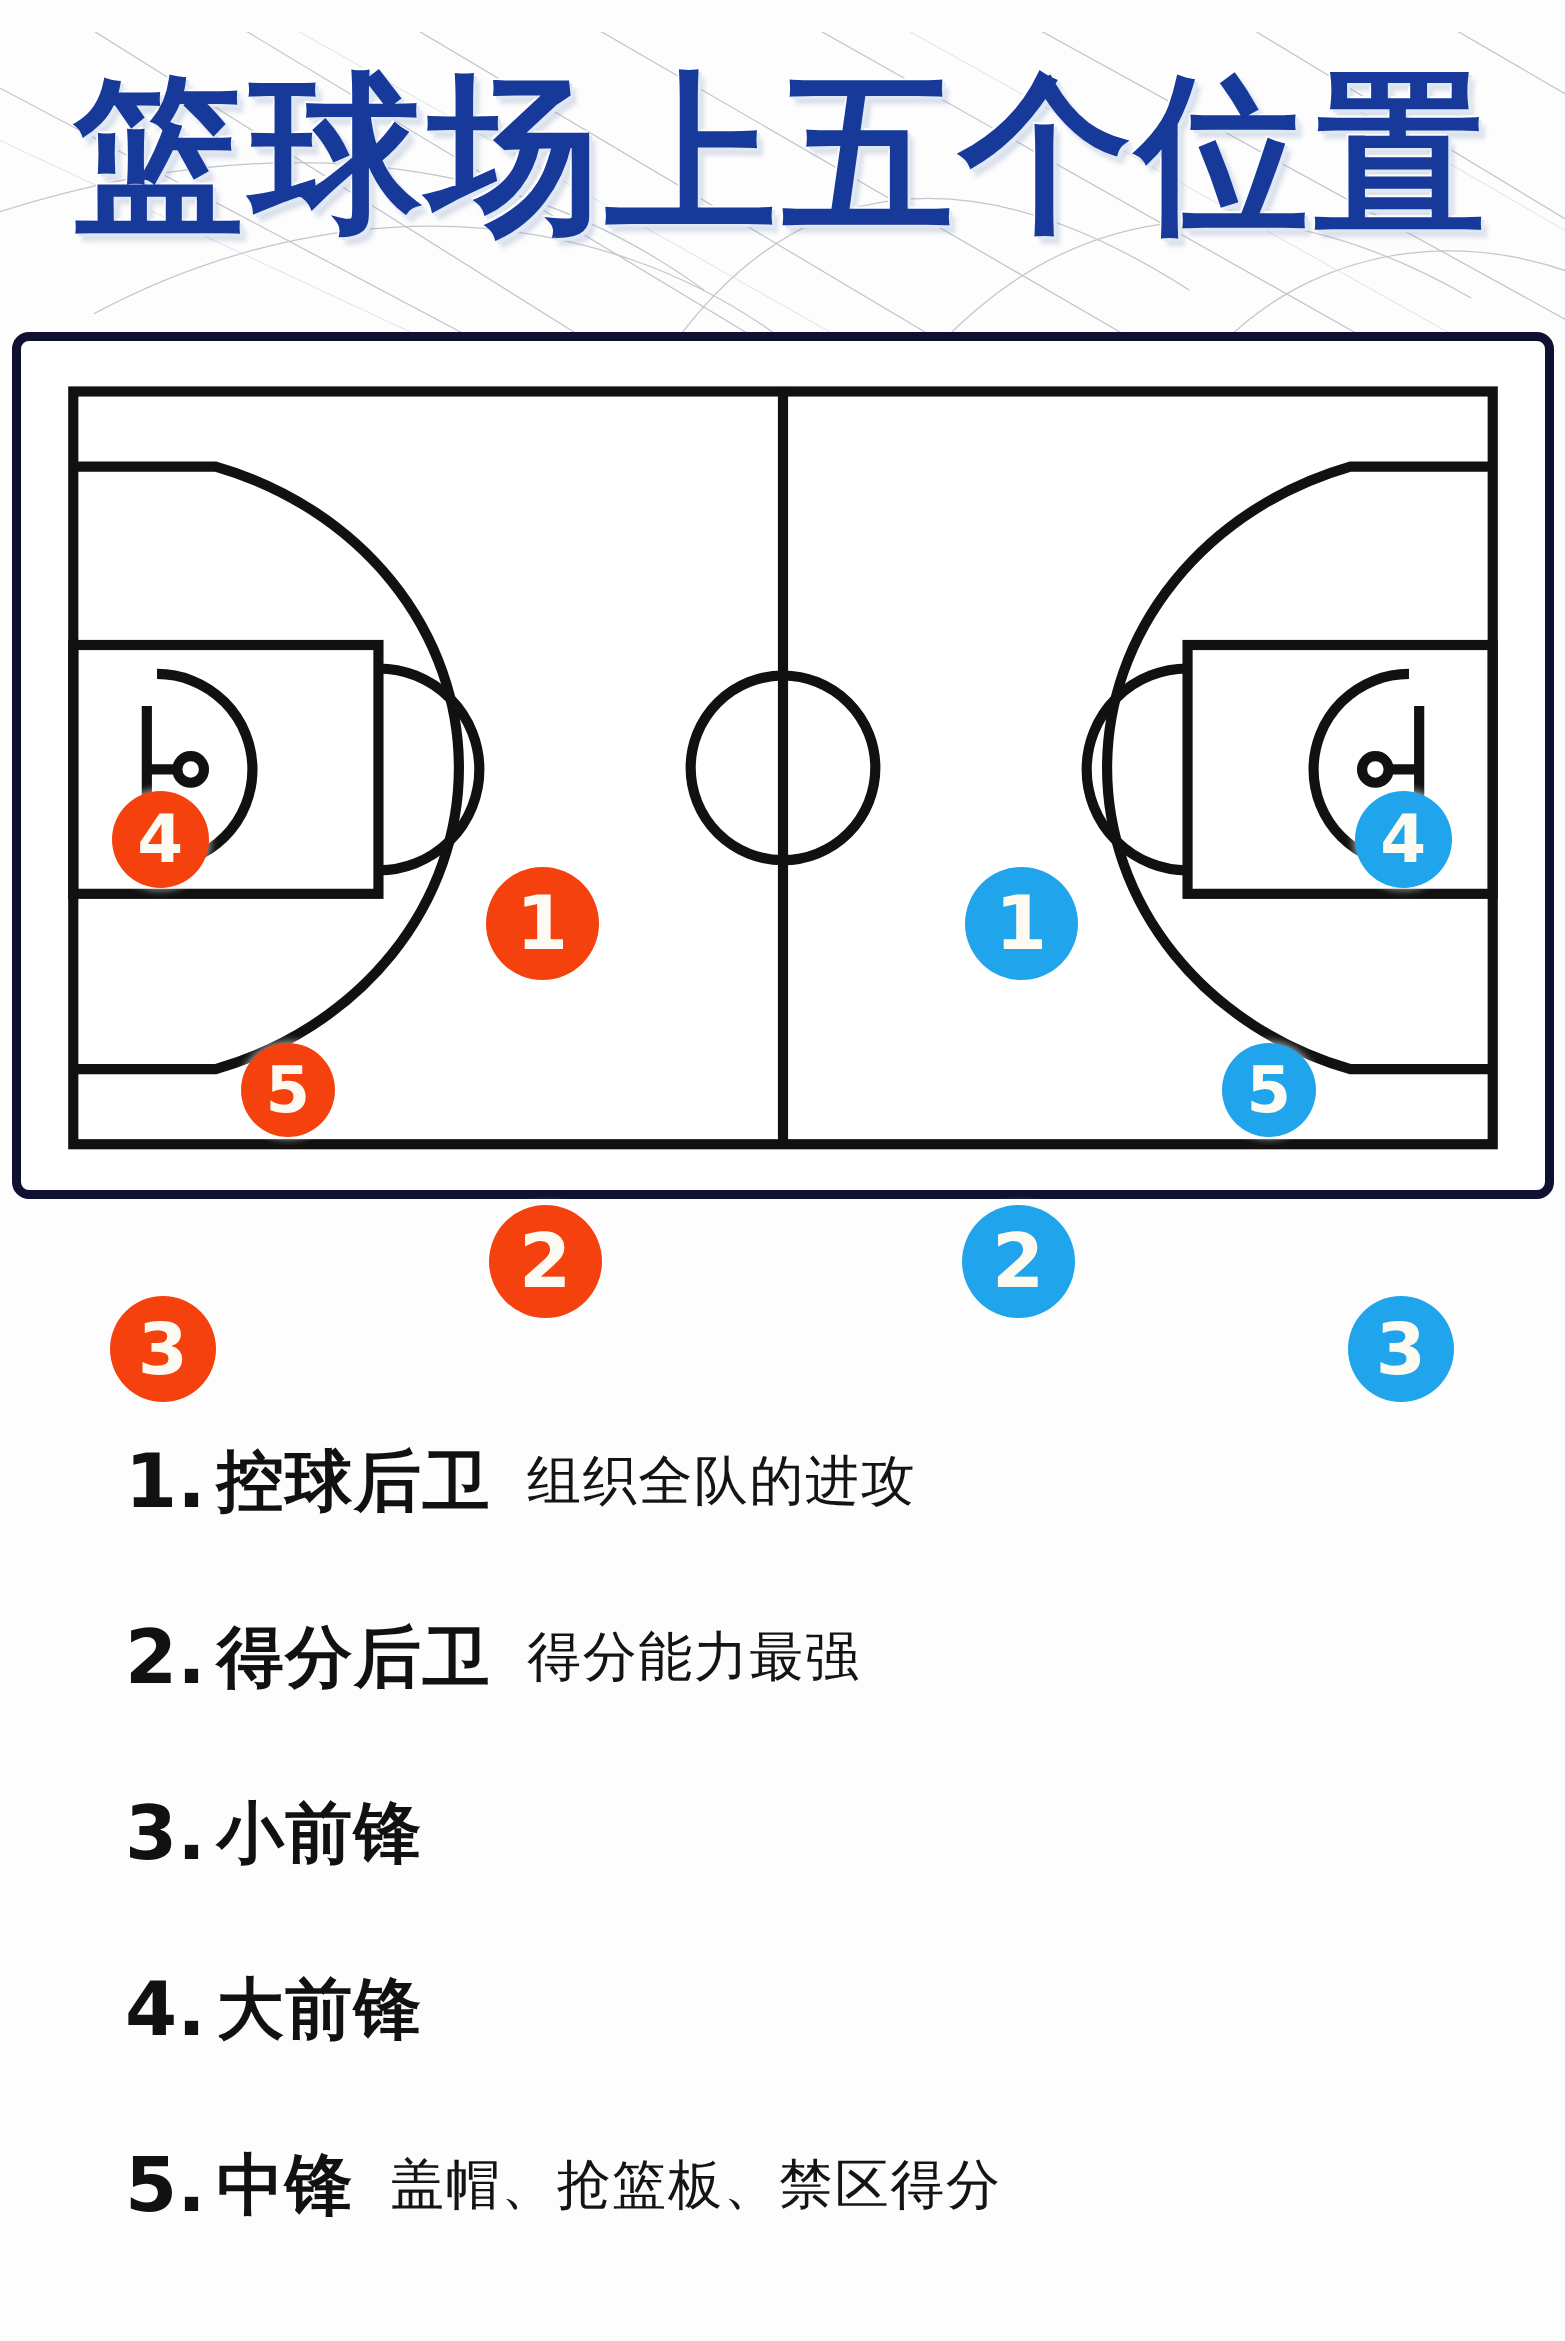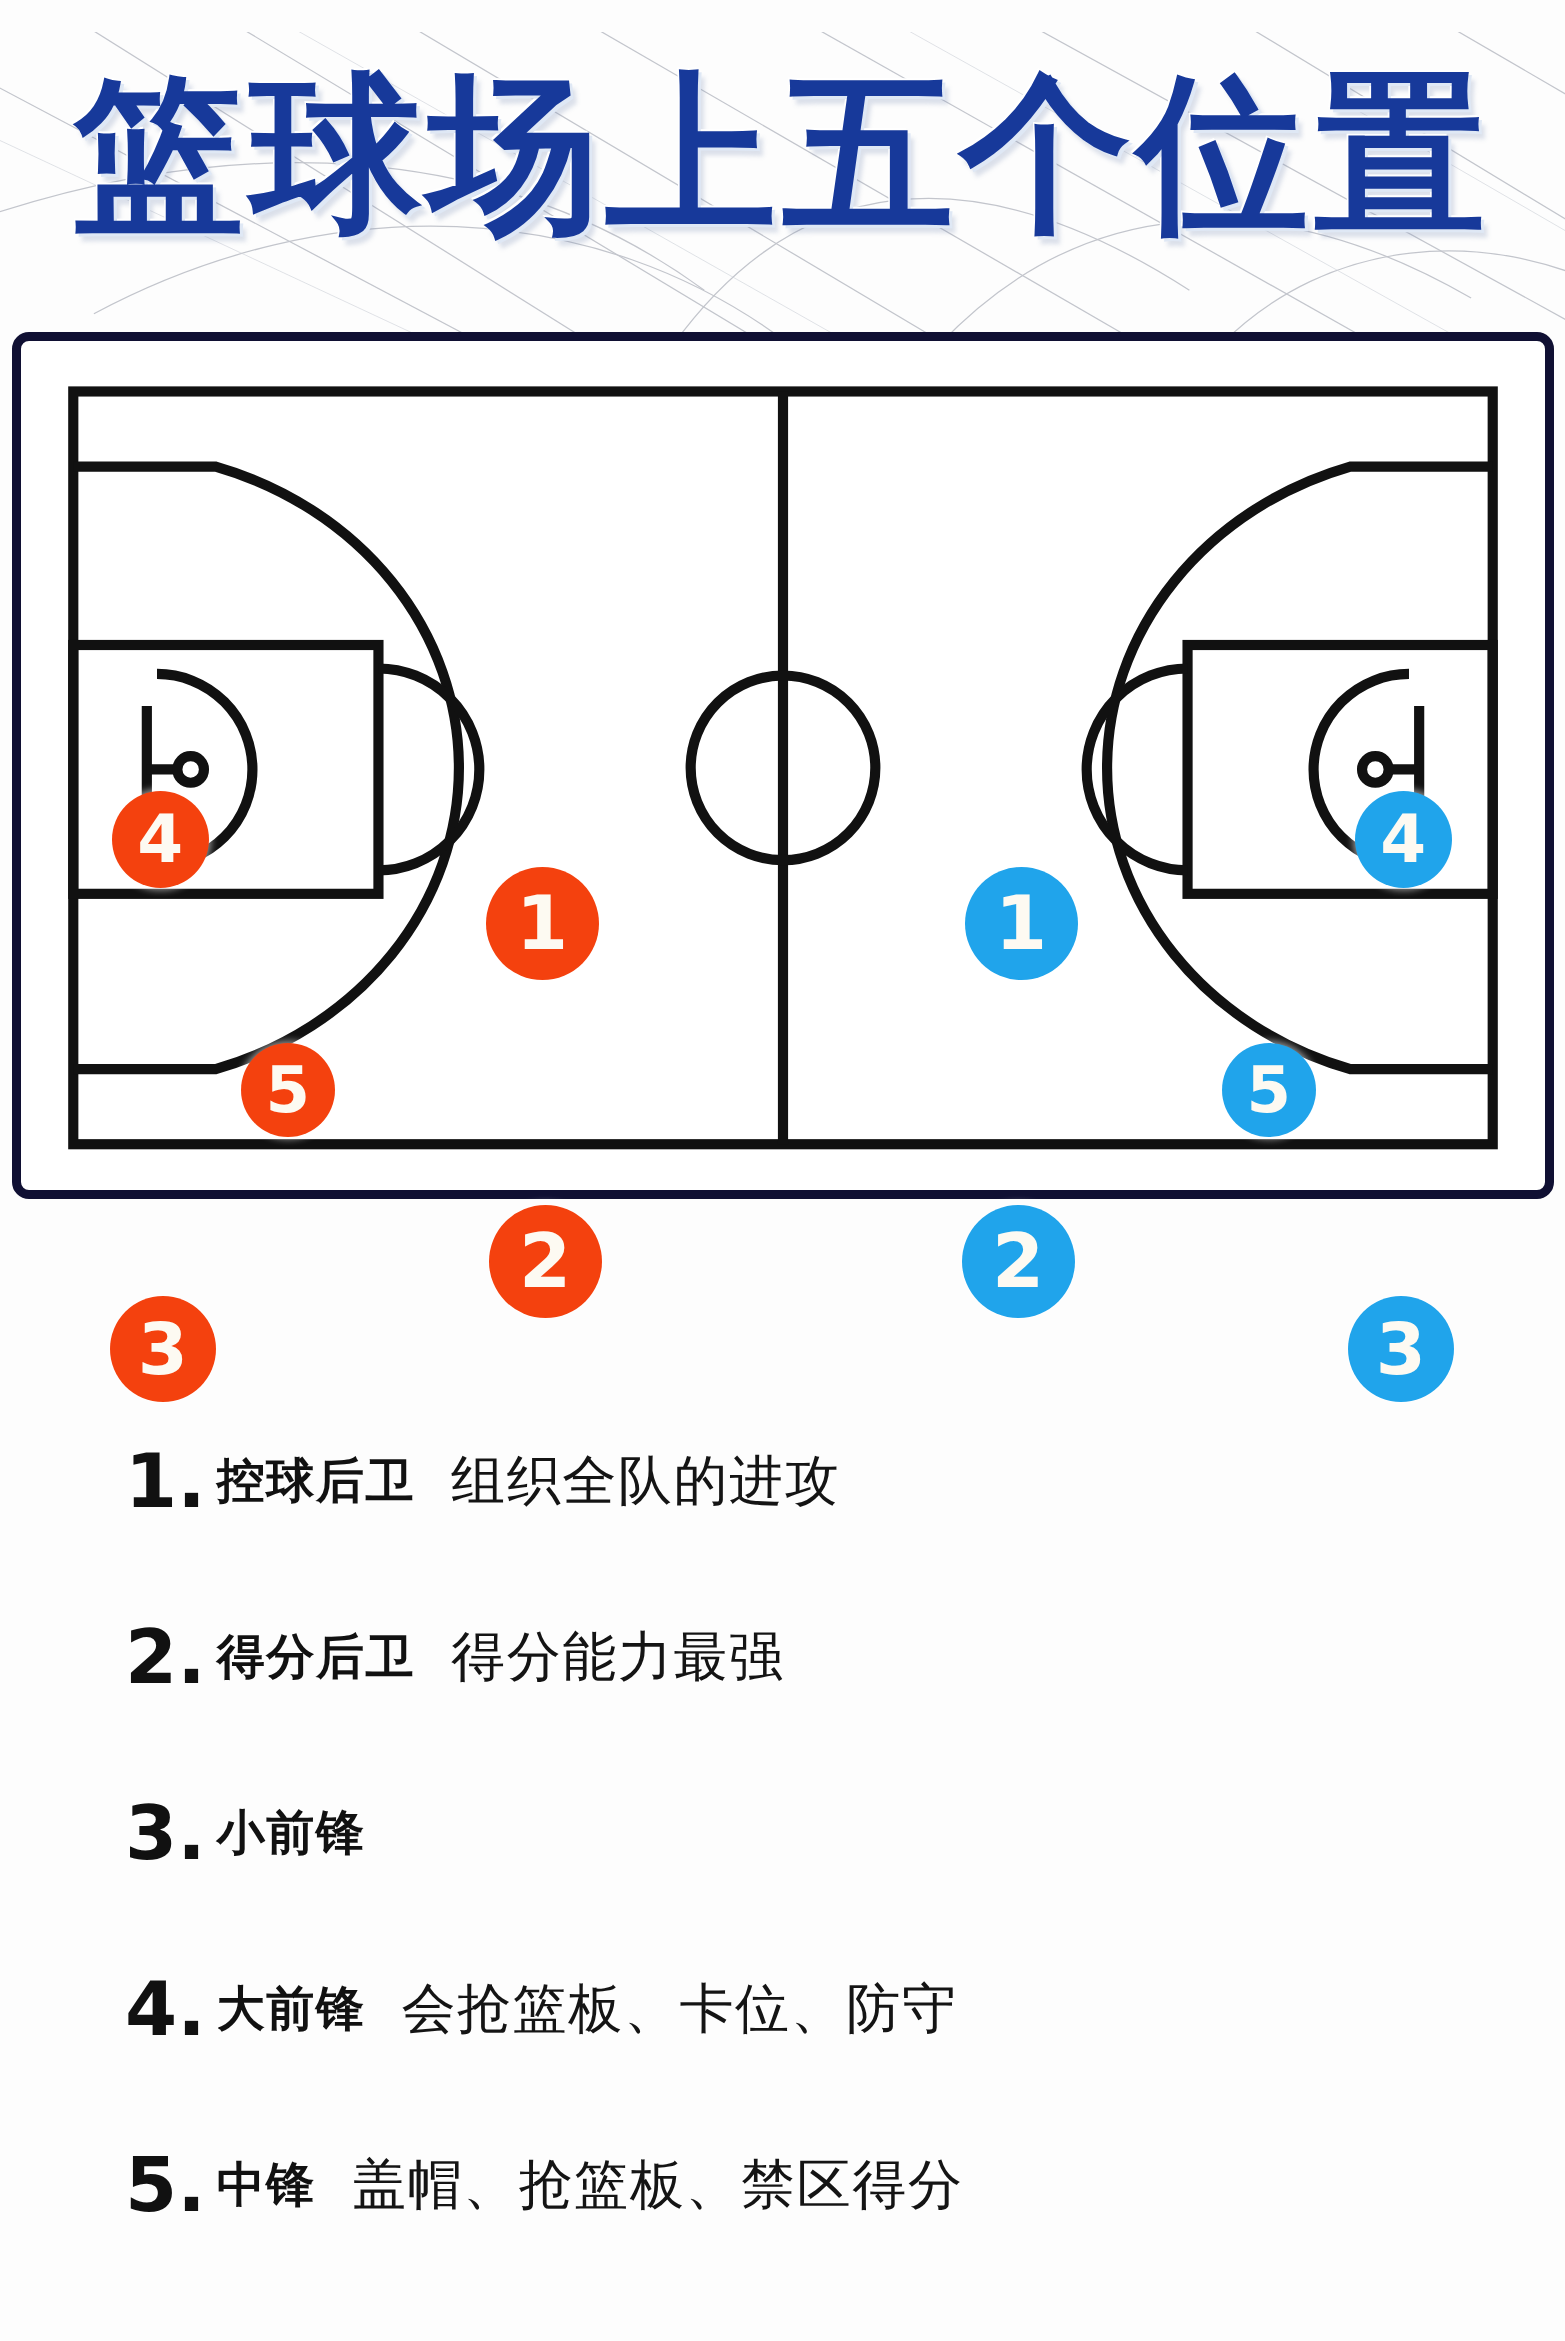--- a/index.html
+++ b/index.html
@@ -99,21 +99,21 @@
     white-space: nowrap;
   }
   .li-num {
     font-size: 75px;
     font-weight: bold;
     color: #111111;
     font-family: "DejaVu Sans", "Liberation Sans", sans-serif;
     letter-spacing: 0px;
   }
   .li-role {
-    font-size: 48px;
+    font-size: 67px;
     font-weight: bold;
     color: #111111;
     margin-left: 11px;
     font-family: "DejaVu Sans", "Liberation Sans", sans-serif;
     letter-spacing: 1.6px;
   }
   .li-desc {
     font-size: 54px;
     font-weight: normal;
     color: #141414;
@@ -243,21 +243,20 @@
   </div>
 
   <div class="list-row">
     <span class="li-num">3.</span>
     <span class="li-role">小前锋</span>
   </div>
 
   <div class="list-row">
     <span class="li-num">4.</span>
     <span class="li-role">大前锋</span>
-    <span class="li-desc">会抢篮板、卡位、防守</span>
   </div>
 
   <div class="list-row">
     <span class="li-num">5.</span>
     <span class="li-role">中锋</span>
     <span class="li-desc">盖帽、抢篮板、禁区得分</span>
   </div>
 
 </div>
 

